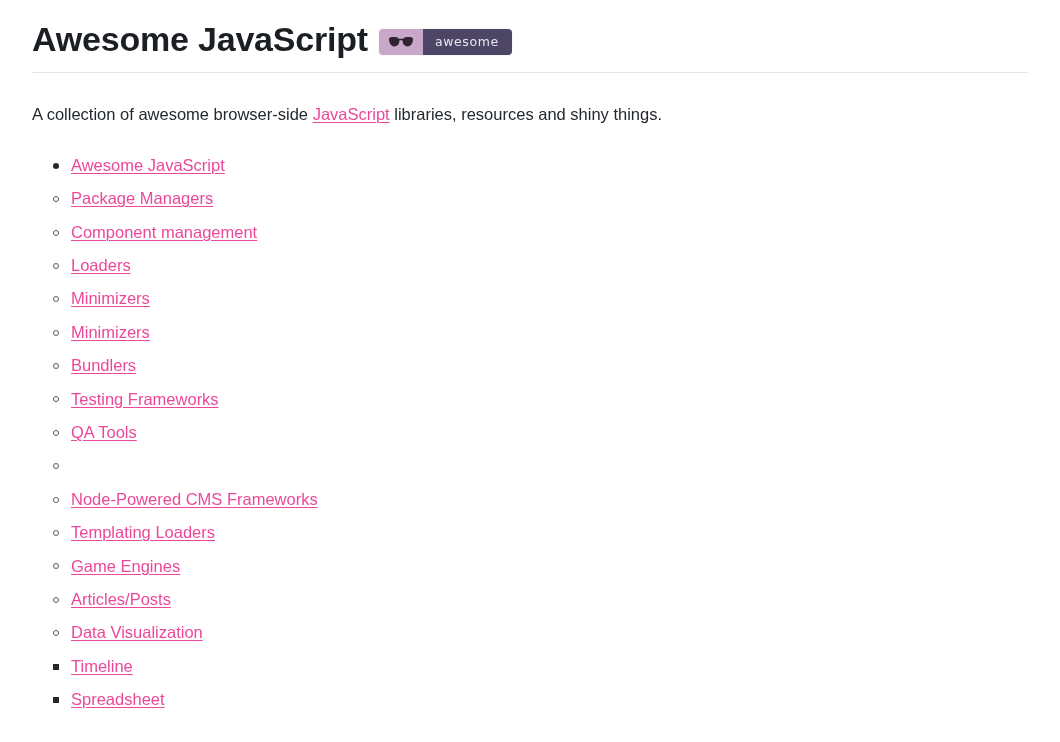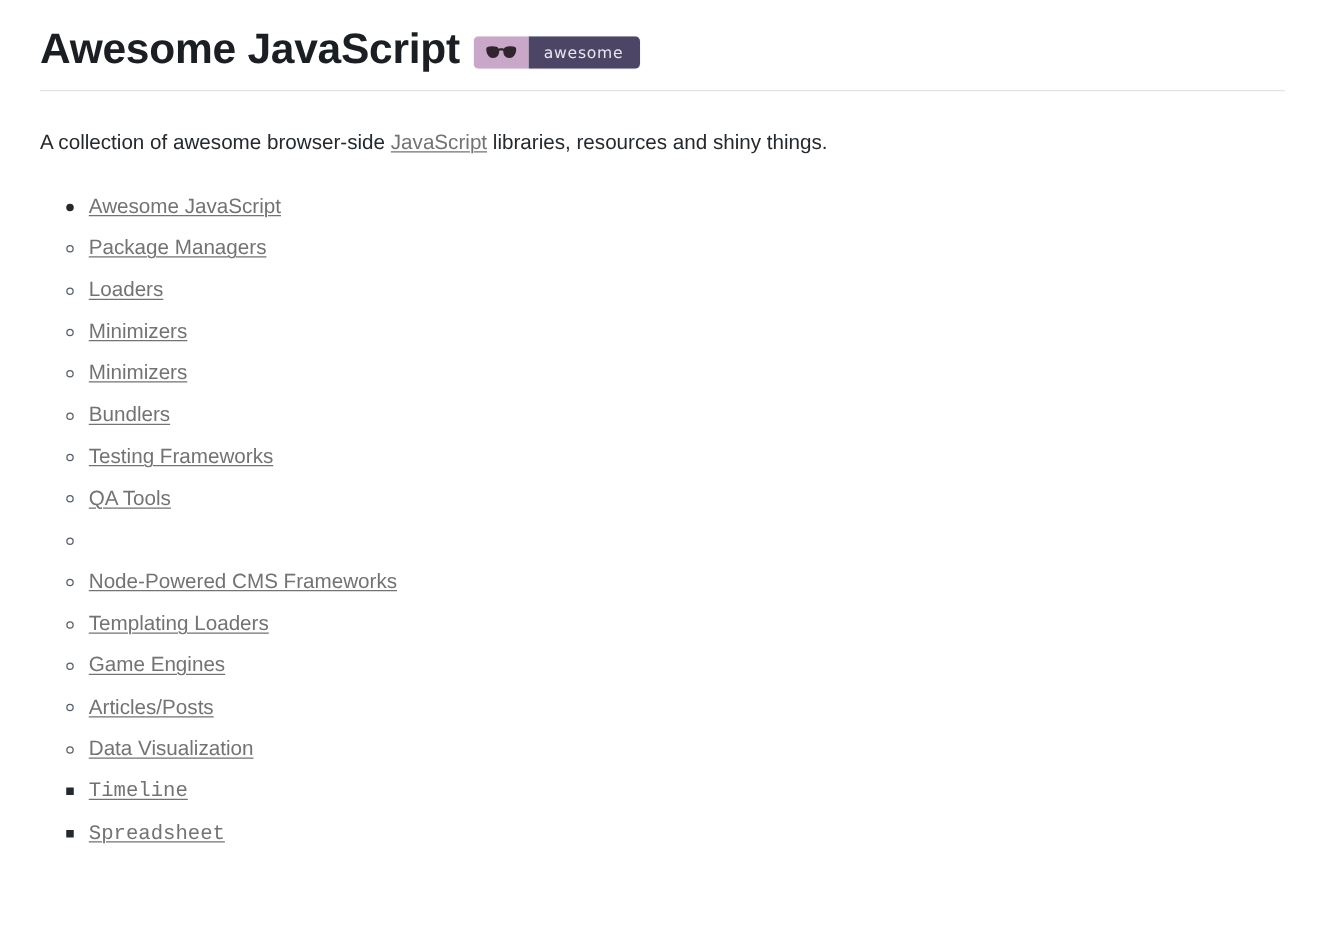--- a/index.html
+++ b/index.html
@@ -83,21 +83,21 @@
   }
 
   
   .intro {
     font-size: 16.5px;
     line-height: 1.55;
     color: #24292e;
     margin: 29px 0 0 0;
   }
   a {
-    color: #737373;
+    color: #ec4899;
     text-decoration: underline;
     text-underline-offset: 2px;
     text-decoration-thickness: 1px;
   }
 
   
   ul {
     margin: 0;
     padding: 0;
     list-style: none;
@@ -148,21 +148,20 @@
     background: transparent;
     box-sizing: border-box;
   }
 
   
   .lvl3 > li {
     padding-left: 39px;
     height: 33.4px;
     display: flex;
     align-items: center;
-    font-family: Liberation Mono, monospace;
   }
   .lvl3 > li > .bullet {
     position: absolute;
     left: 21px;
     top: 50%;
     transform: translateY(-50%);
     width: 6px;
     height: 6px;
     background: #24292e;
     border-radius: 0;
@@ -201,20 +200,24 @@
     </li>
   </ul>
 
   <ul class="lvl2" id="toc-level2">
       <li>
         <span class="bullet"></span>
         <a href="#">Package Managers</a>
       </li>
       <li>
         <span class="bullet"></span>
+        <a href="#">Component management</a>
+      </li>
+      <li>
+        <span class="bullet"></span>
         <a href="#">Loaders</a>
       </li>
       <li>
         <span class="bullet"></span>
         <a href="#">Minimizers</a>
       </li>
       <li>
         <span class="bullet"></span>
         <a href="#">Minimizers</a>
       </li>

